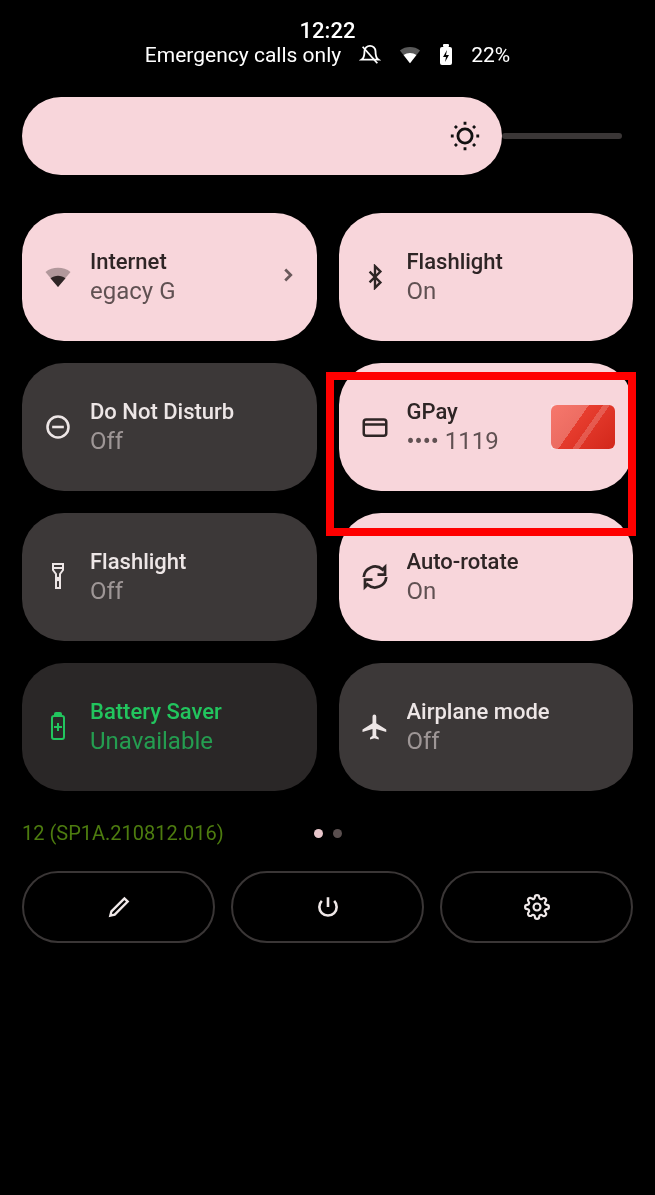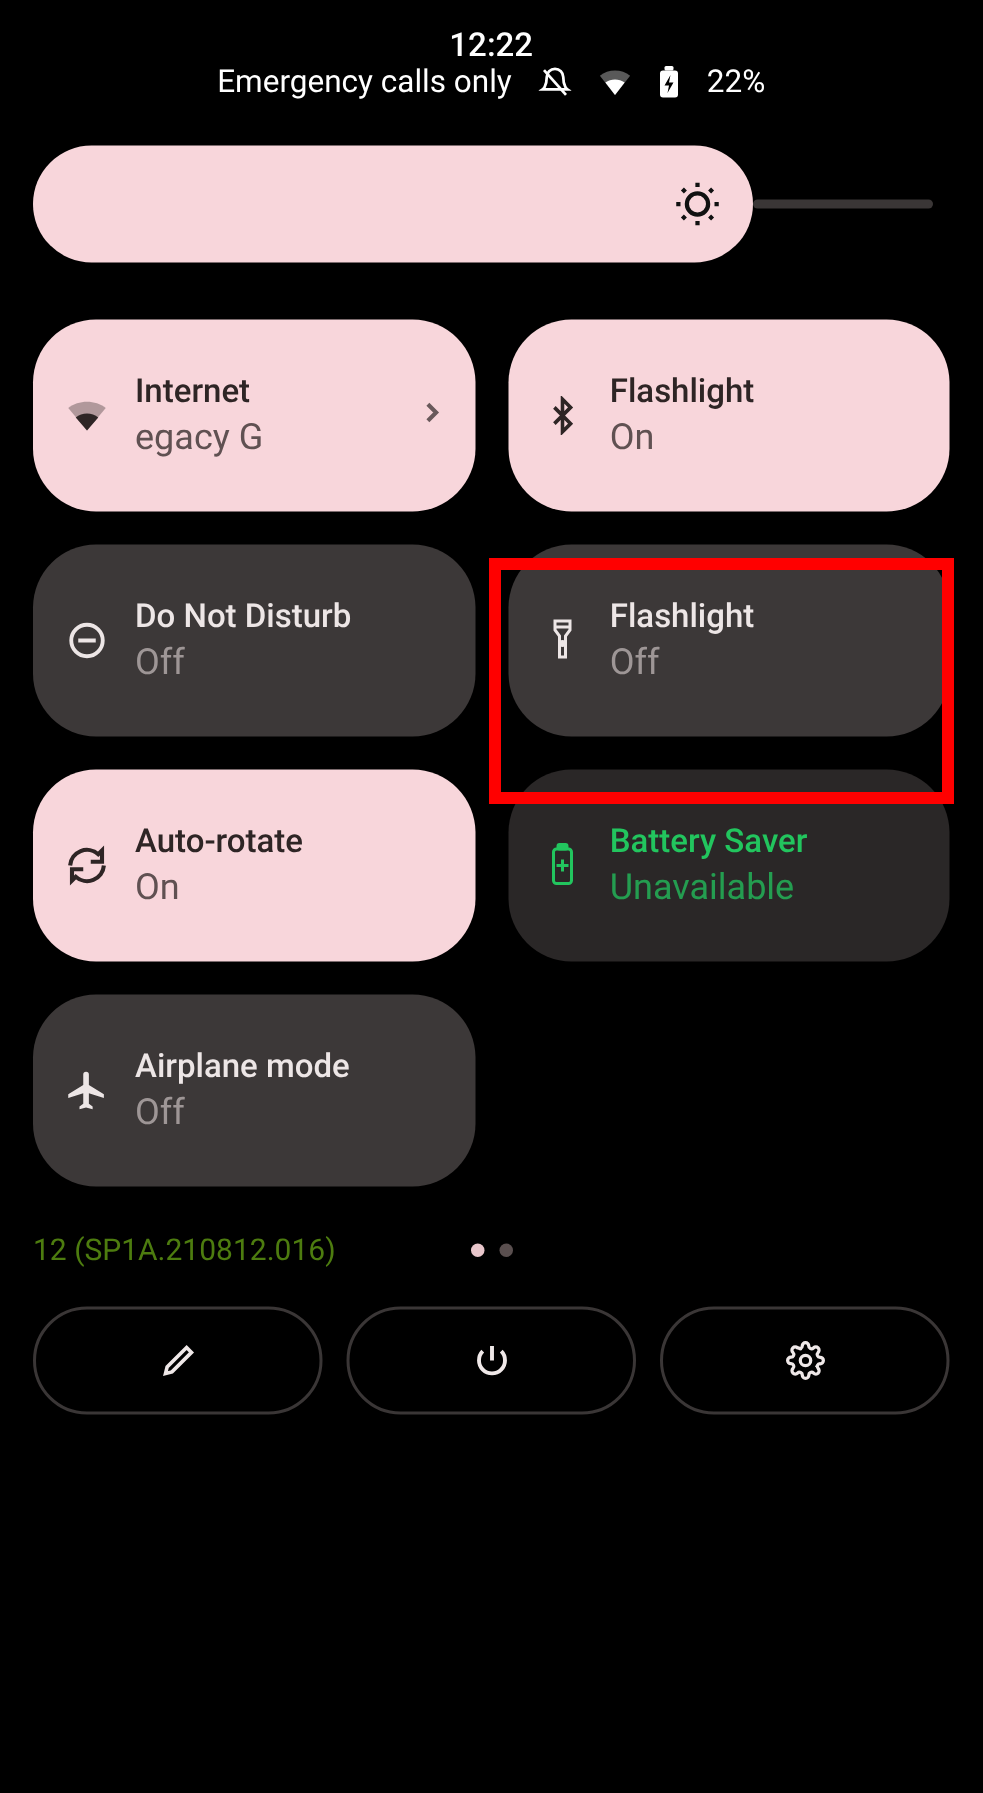--- a/index.html
+++ b/index.html
@@ -140,20 +140,33 @@
           <circle cx="12" cy="12" r="9"></circle>
           <path d="M7 12h10"></path>
         </svg>
     </div>
     <div class="lbl">
       <div class="title">Do Not Disturb</div>
       <div class="sub">Off</div>
     </div>
   </div>
 
+  <div class="tile on" id="gpay">
+    <div class="icon">
+      <svg width="30" height="30" viewBox="0 0 24 24" fill="none" stroke="currentColor" stroke-width="2">
+          <rect x="3" y="6" width="18" height="13" rx="2"></rect>
+          <path d="M3 10h18"></path>
+        </svg>
+    </div>
+    <div class="lbl">
+      <div class="title">GPay</div>
+      <div class="sub">•••• 1119</div>
+    </div>
+    <div class="card"></div>
+  </div>
 
   <div class="tile off">
     <div class="icon">
       <svg width="24" height="30" viewBox="0 0 24 30" fill="none" stroke="currentColor" stroke-width="2">
           <path d="M7 2h10v6l-3 4v14H10V12L7 8V2zM7 6h10"></path>
           <circle cx="12" cy="17" r="1.3" fill="currentColor"></circle>
         </svg>
     </div>
     <div class="lbl">
       <div class="title">Flashlight</div>

